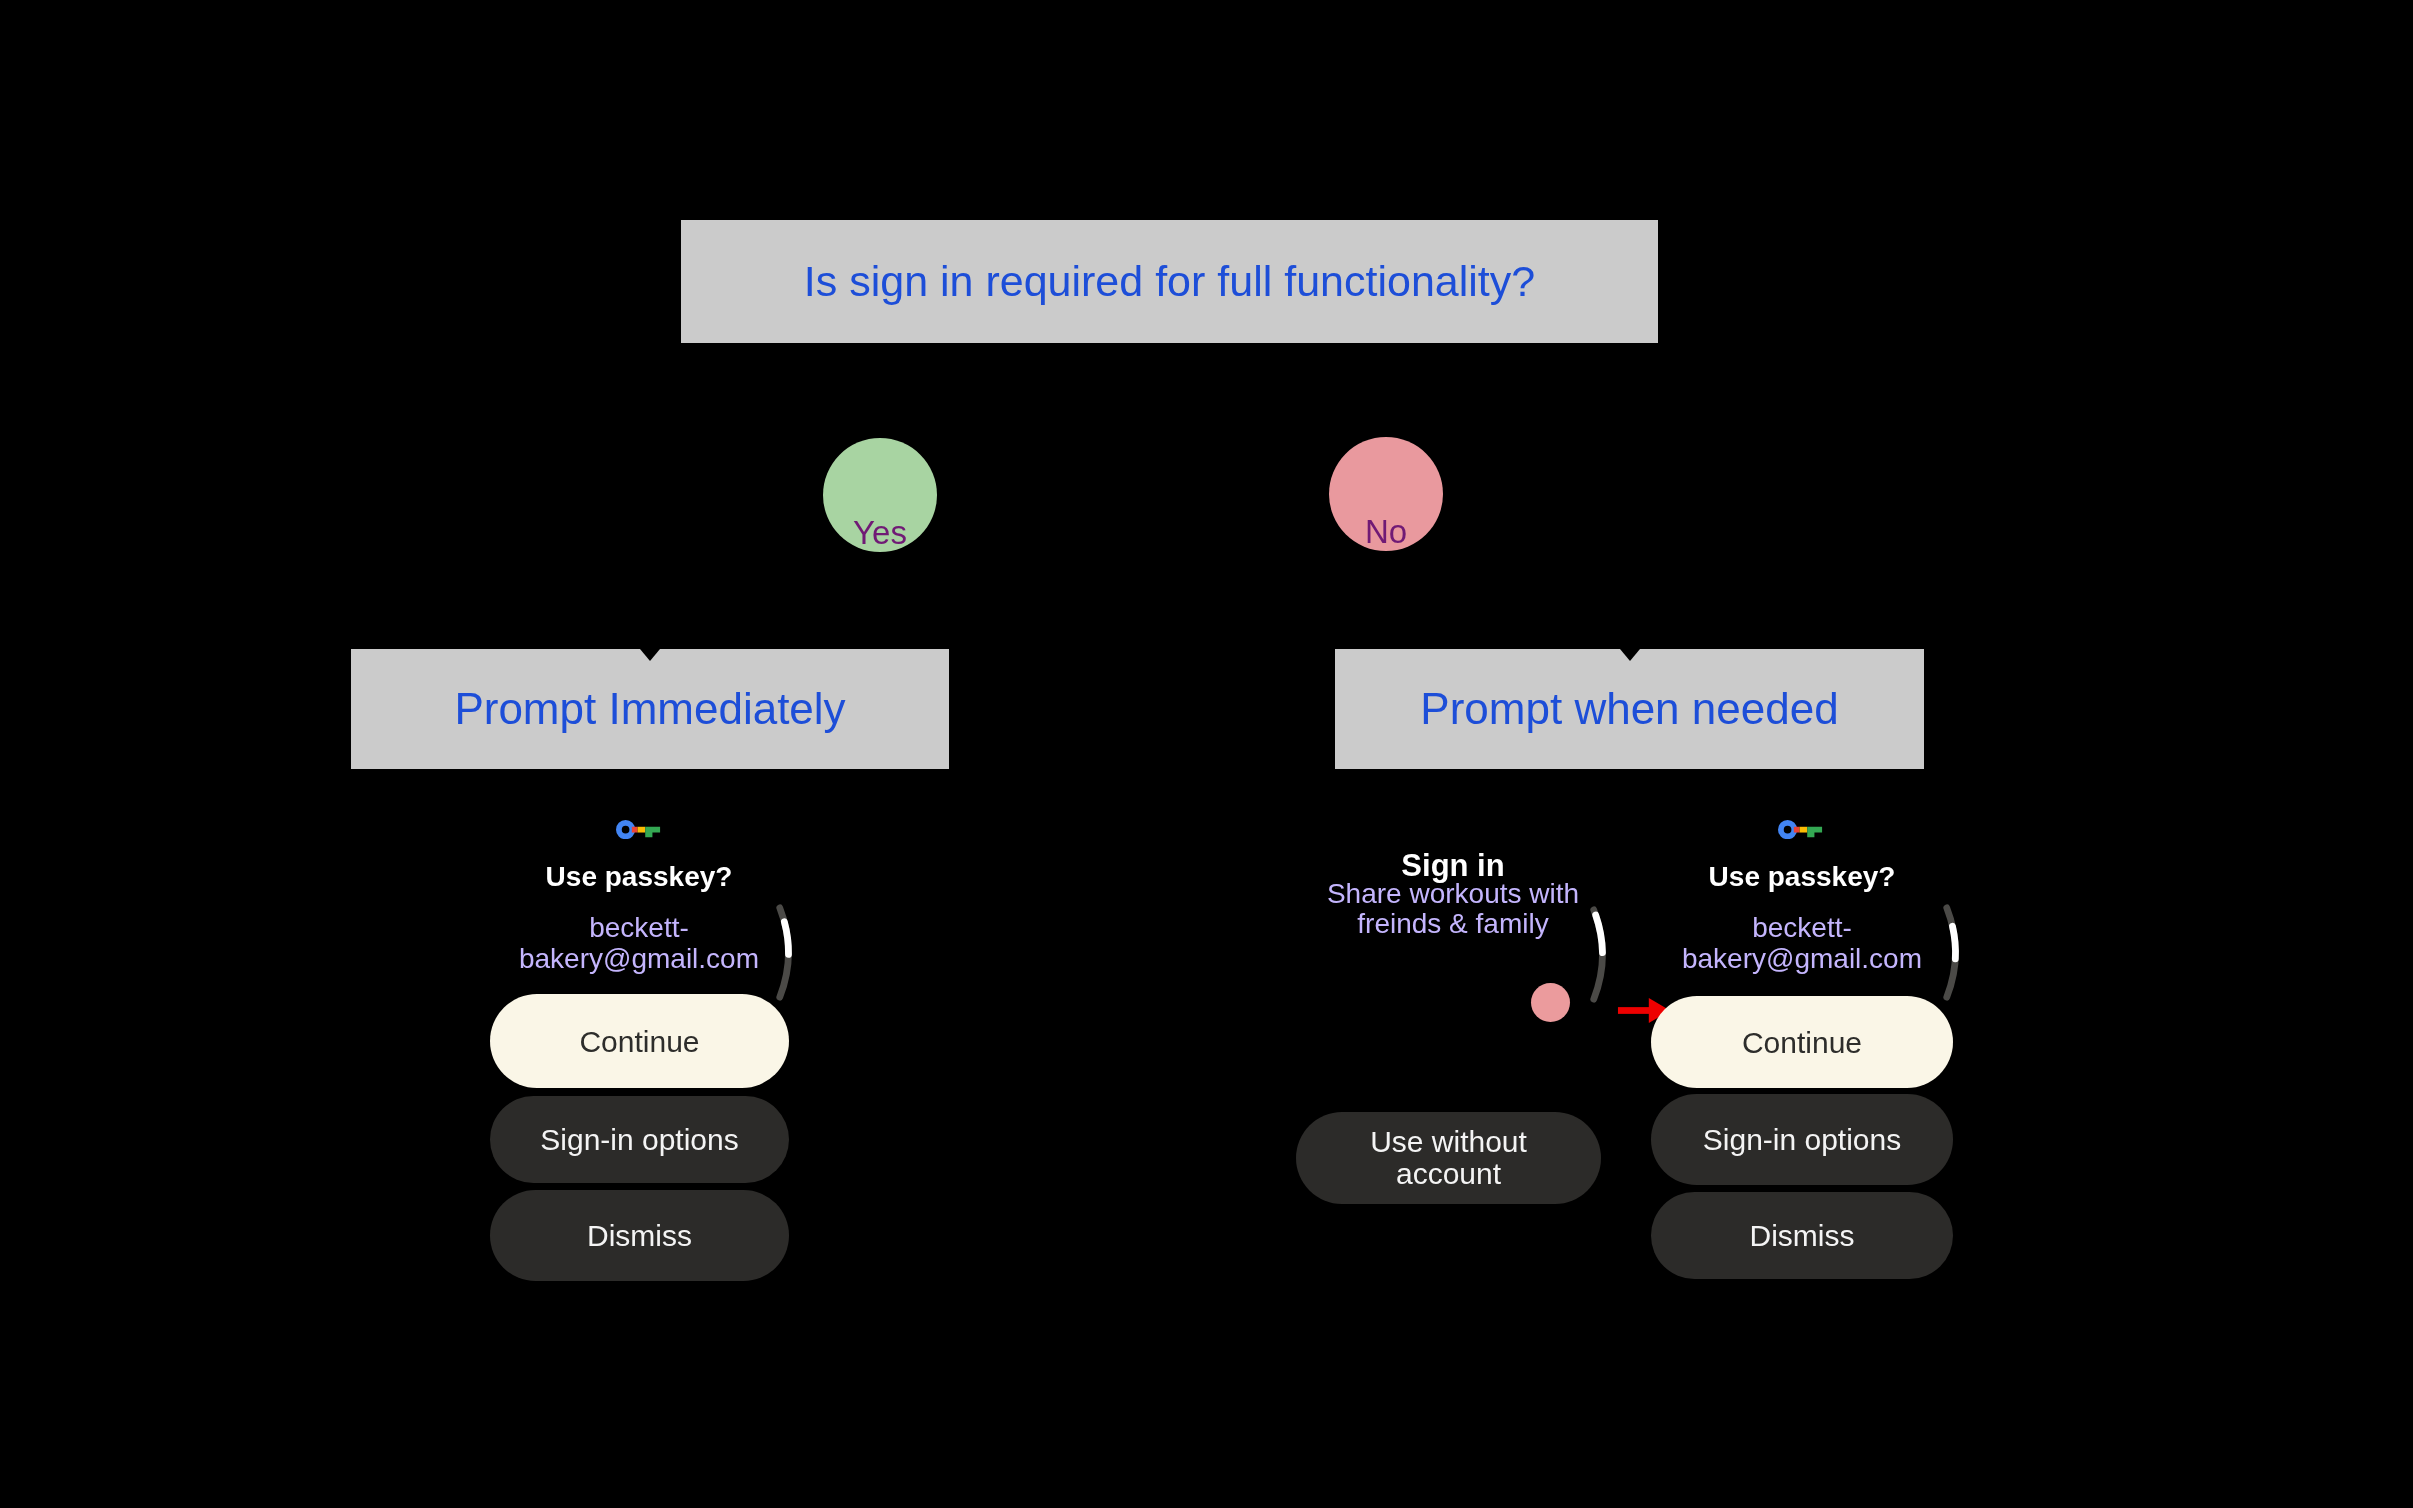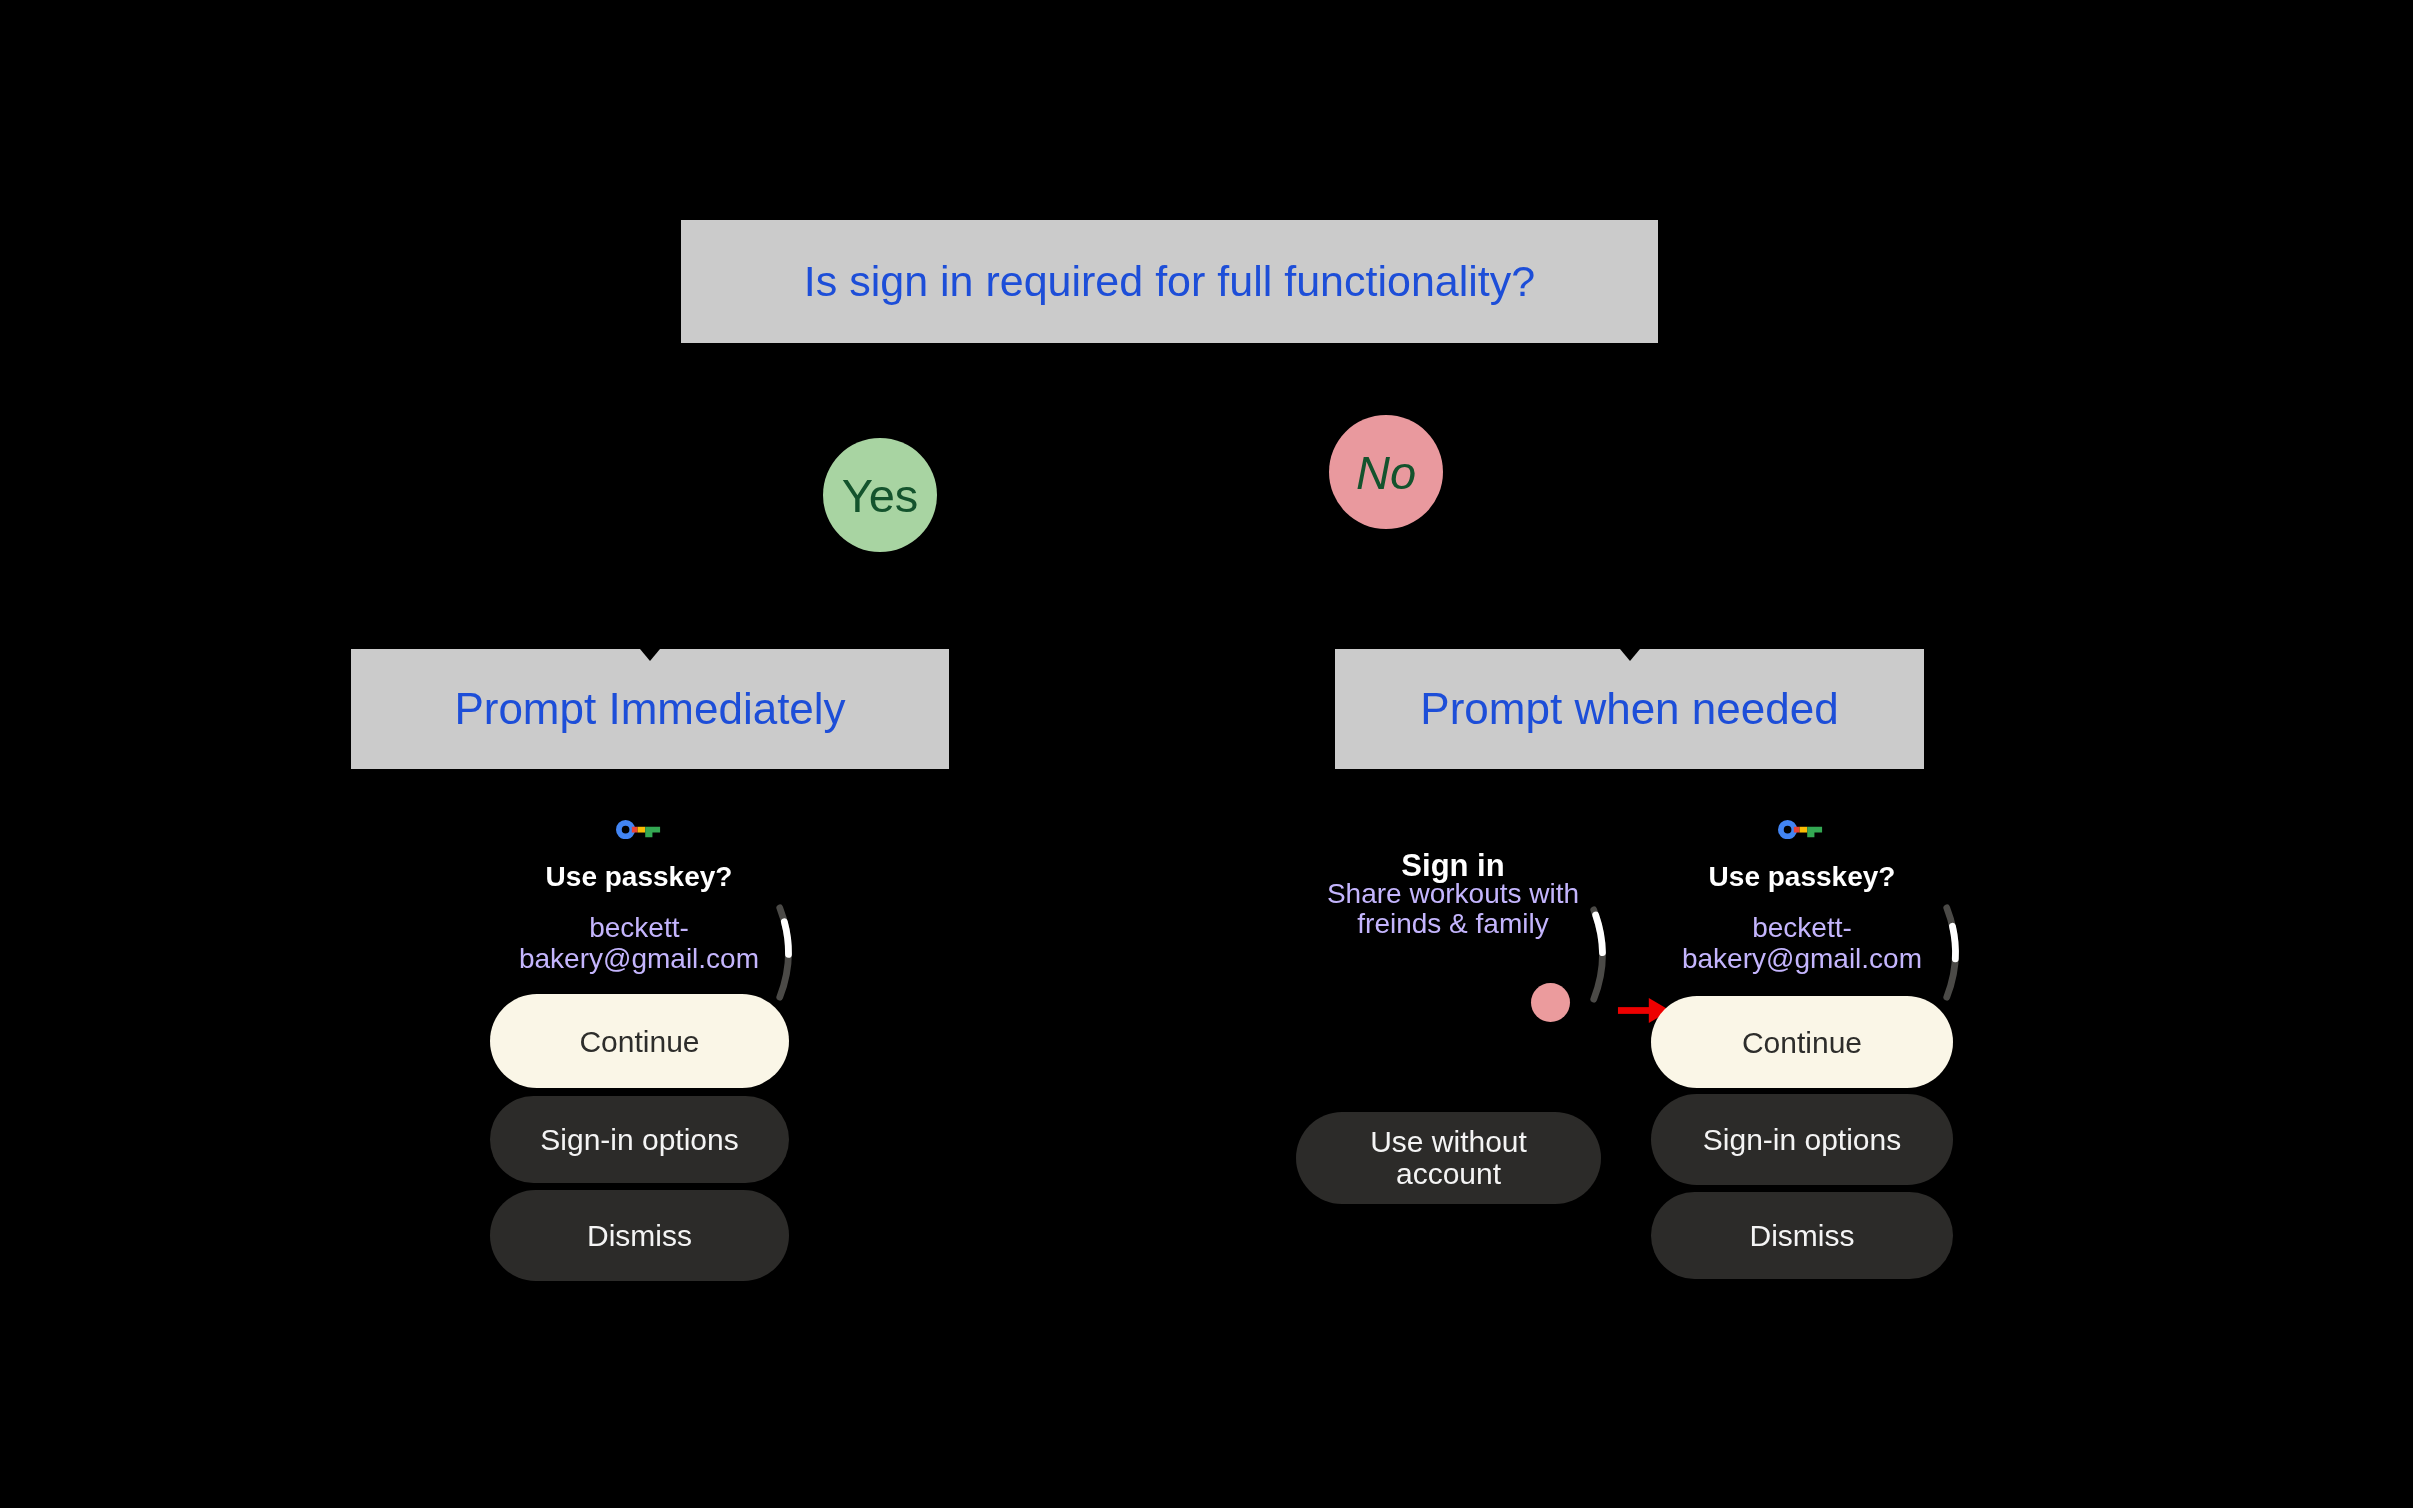--- a/index.html
+++ b/index.html
@@ -7,23 +7,23 @@
          font-family:"Liberation Sans",sans-serif;overflow:hidden;}
   .gbox{position:absolute;background:var(--box_gray,#CBCBCB);display:flex;align-items:center;justify-content:center;}
   .gbox span{color:#1d4ed8;white-space:nowrap;}
   .question{left:681px;top:220px;width:977px;height:123px;font-size:43px;}
   .outcome{font-size:44px;}
   .outcome-left{left:351px;top:649px;width:598px;height:120px;}
   .outcome-right{left:1335px;top:649px;width:589px;height:120px;}
   .arrowtip{position:absolute;top:0;left:50%;transform:translateX(-50%);width:0;height:0;
             border-left:10.6px solid transparent;border-right:10.6px solid transparent;border-top:12.6px solid #000;}
   .circle{position:absolute;width:114px;height:114px;border-radius:50%;
-          display:flex;align-items:center;justify-content:center;font-size:47px;color:#14532d;}
+          display:flex;align-items:flex-end;justify-content:center;font-size:33px;color:#701a75;}
   .circle-yes{left:823px;top:438px;background:var(--yes_green,#A8D4A2);}
-  .circle-no{left:1329px;top:415px;background:var(--no_pink,#E9999E);font-style:italic;}
+  .circle-no{left:1329px;top:437px;background:var(--no_pink,#E9999E);}
   .wtitle{position:absolute;transform:translateX(-50%);color:#fff;font-size:28px;font-weight:600;white-space:nowrap;}
   .wsub{position:absolute;transform:translateX(-50%);color:#c4b5fd;font-size:28px;line-height:31px;
         text-align:center;white-space:nowrap;}
   .pill{position:absolute;border-radius:965px;display:flex;align-items:center;justify-content:center;
         font-size:30px;text-align:center;line-height:33px;cursor:pointer;}
   .pill.cream{background:var(--cream_button,#FAF6E7);color:#2D2D2B;}
   .pill.dark{background:var(--dark_button,#2C2B29);color:#F4F4F4;}
   .touch-dot{position:absolute;left:1531px;top:983px;width:39px;height:39px;border-radius:50%;
              background:var(--touch_pink,#EB9B9D);}
   .icon{position:absolute;}

